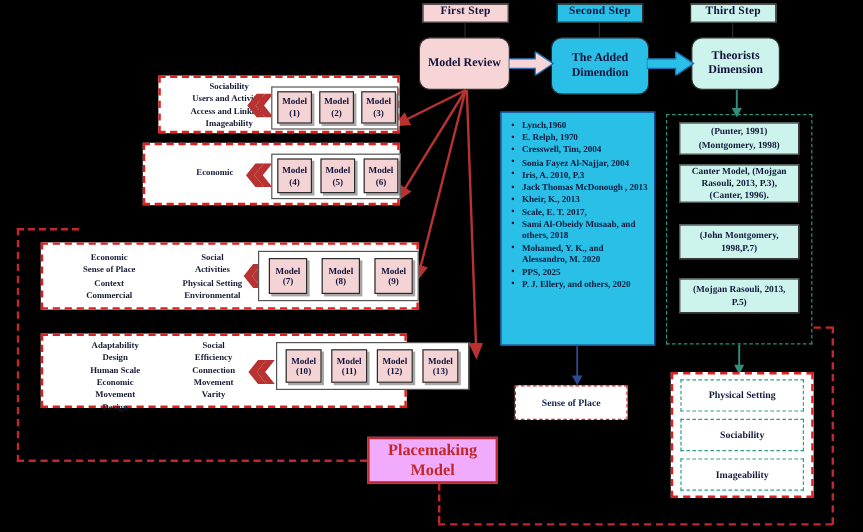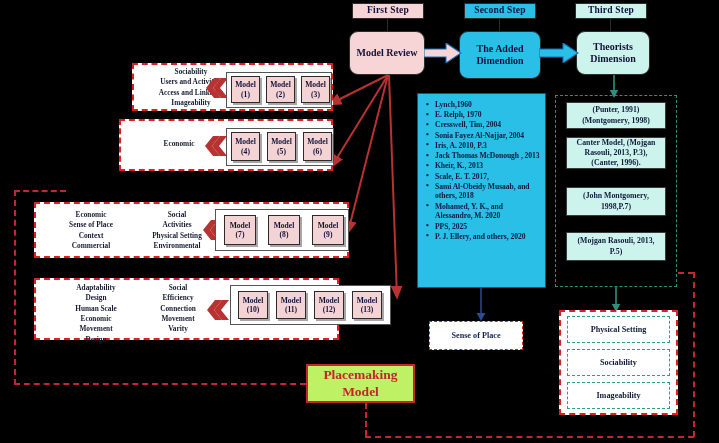--- a/index.html
+++ b/index.html
@@ -84,21 +84,21 @@
     display:flex;align-items:center;justify-content:center;text-align:center;
     font-size:7.6px;font-weight:bold;color:#10123a;line-height:1.2;
     box-shadow:2px 2px 0 rgba(60,60,60,.45);
   }
 
   
   .chev{display:block;}
 
   
   .placemaking{
-    border:2.4px solid #c1272d;background:#bef264;
+    border:2.4px solid #c1272d;background:#f0abfc;
     display:flex;align-items:center;justify-content:center;text-align:center;
     color:#c1272d;font-size:13.5px;font-weight:bold;line-height:1.2;font-family:Liberation Serif, serif;
   }
 
   
   .dash-h{border-top:2.2px dashed #c1272d;height:0;}
   .dash-v{border-left:2.2px dashed #c1272d;width:0;}
 </style>
 </head>
 <body>

